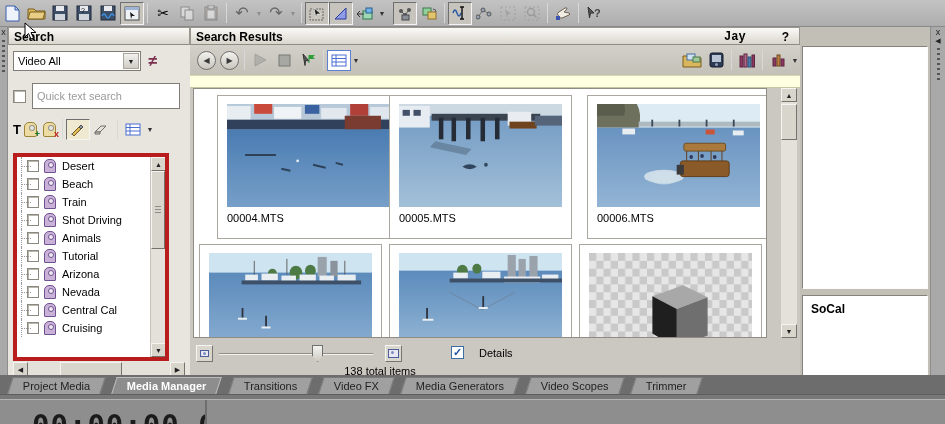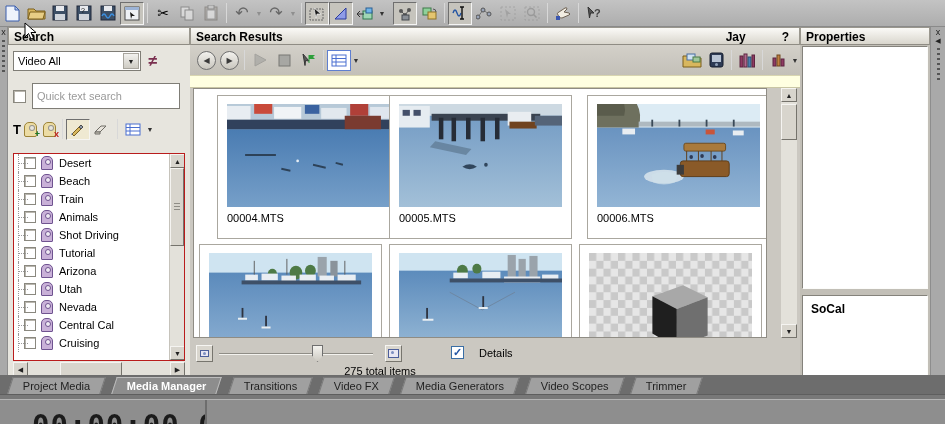--- a/index.html
+++ b/index.html
@@ -51,22 +51,22 @@
     font-family:"Liberation Sans",sans-serif; font-size:11px; padding:12px 4px; color:#333; }
   #quick-input::placeholder { color:#9a9a9a; }
   #tagbar { margin-top:9px; height:22px; }
   .tagmini { width:13px; height:15px; border-radius:5px 5px 2px 2px; position:relative; margin:0 3px; }
   .tagmini::after { content:""; position:absolute; left:4px; top:2px; width:4px; height:4px; border-radius:50%; background:#e7e5de; border:1px solid rgba(0,0,0,.35); }
   .tag-yellow { background:#ecdca4; border:1px solid #9c8337; }
   .badge { position:absolute; right:-4px; bottom:-3px; font-size:9px; font-weight:bold; }
   .toolmini { width:24px; height:21px; display:flex; align-items:center; justify-content:center; }
   .toolmini.pressed { border:1px solid; border-color:#6f6f6f #f6f5f2 #f6f5f2 #6f6f6f; background:#efe9d2; }
   
-  #tree { position:absolute; left:5px; top:108px; width:172px; height:208px; background:#fff;
-    border:1px solid #b91c1c; overflow:hidden; }
+  #tree { position:absolute; left:5px; top:108px; width:156px; height:208px; background:#fff;
+    border:4px solid #b91c1c; overflow:hidden; }
   .trow { height:18px; display:flex; align-items:center; position:relative; padding-left:10px; }
   .trow::before { content:""; position:absolute; left:4px; top:9px; width:10px; height:0; border-top:1px dotted #9a9a9a; }
   .trow::after { content:""; position:absolute; left:4px; top:0; bottom:0; width:0; border-left:1px dotted #9a9a9a; }
   .trow .cb { width:12px; height:12px; margin-right:5px; }
   .tagicon { width:12px; height:14px; background:#c9b1d8; border:1px solid #6f5390; border-radius:5px 5px 1px 1px; position:relative; margin-right:6px; flex:0 0 auto; }
   .tagicon::after { content:""; position:absolute; left:3px; top:2px; width:4px; height:4px; border-radius:50%; background:#efeaf3; border:1px solid #6f5390; }
   .tlabel { font-size:11px; }
   
   .sb-v { position:absolute; top:0; right:0; width:15px; bottom:0; background:#e3e1da; border-left:1px solid #c6c3bb; }
   .sb-btn { height:14px; width:15px; background:#d8d5cd; border:1px solid; border-color:#f5f4f1 #75736c #75736c #f5f4f1;
@@ -75,21 +75,21 @@
   .sb-thumb .ridges { position:absolute; left:3px; right:3px; top:50%; margin-top:-4px; height:8px;
     background:repeating-linear-gradient(#8f8d86 0 1px, transparent 1px 3px); }
   #tree-hscroll { position:absolute; left:5px; top:317px; width:172px; height:15px; background:#e3e1da; display:flex; }
   #tree-hscroll .sb-btn { width:15px; height:15px; }
   #tree-hthumb { width:62px; height:15px; margin-left:32px; }
 
   
   #results-panel { position:absolute; left:190px; top:27px; width:610px; height:348px; background:#cbc8c1; }
   #results-title { display:flex; }
   #results-title .spacer { flex:1; }
-  #results-user { font-weight:bold; margin-right:36px; }
+  #results-user { font-weight:bold; margin-right:36px;font-family:Liberation Mono, monospace; }
   #results-help { font-weight:bold; margin-right:10px; }
   #results-toolbar { height:30px; display:flex; align-items:center; padding-left:5px; background:linear-gradient(#d3d0c9,#c3c0b8); }
   .navcirc { width:19px; height:19px; border-radius:50%; border:1px solid #6f6f6f; background:linear-gradient(#f2f1ed,#c9c6be);
     display:flex; align-items:center; justify-content:center; font-size:8px; color:#3a3a3a; margin:0 2px; }
   #infobar { height:13px; background:#ffffe1; border-top:1px solid #d8d5b0; border-bottom:1px solid #c9c6a4; }
   #results-viewport { position:absolute; left:3px; top:61px; width:574px; height:250px; background:#fff;
     border:1px solid #8f8c84; overflow:hidden; }
   #results-vscroll { position:absolute; right:3px; top:61px; width:16px; height:250px; background:#e3e1da; }
   .card { position:absolute; width:183px; height:144px; background:#fff; border:1px solid #aaa79f; }
   .card .thumb { position:absolute; left:9px; top:8px; width:163px; height:103px; }
@@ -389,41 +389,36 @@
             <span class="tlabel">Beach</span>
           </div>
         <div class="trow">
             <span class="cb"></span>
             <span class="tagicon"></span>
             <span class="tlabel">Train</span>
           </div>
         <div class="trow">
             <span class="cb"></span>
             <span class="tagicon"></span>
+            <span class="tlabel">Shot Driving</span>
+          </div>
+        <div class="trow">
+            <span class="cb"></span>
+            <span class="tagicon"></span>
             <span class="tlabel">Animals</span>
           </div>
         <div class="trow">
             <span class="cb"></span>
             <span class="tagicon"></span>
-            <span class="tlabel">Shot Driving</span>
-          </div>
-        <div class="trow">
-            <span class="cb"></span>
-            <span class="tagicon"></span>
             <span class="tlabel">Tutorial</span>
           </div>
         <div class="trow">
             <span class="cb"></span>
             <span class="tagicon"></span>
             <span class="tlabel">Arizona</span>
-          </div>
-        <div class="trow">
-            <span class="cb"></span>
-            <span class="tagicon"></span>
-            <span class="tlabel">Utah</span>
           </div>
         <div class="trow">
             <span class="cb"></span>
             <span class="tagicon"></span>
             <span class="tlabel">Nevada</span>
           </div>
         <div class="trow">
             <span class="cb"></span>
             <span class="tagicon"></span>
             <span class="tlabel">Central Cal</span>
@@ -733,25 +728,24 @@
           <span class="pic"></span>
         </span>
       <span id="slider-track"></span>
       <span id="slider-thumb"></span>
       <span class="imgbtn" style="left:192px">
           <span class="pic" style="width:11px;height:9px"></span>
         </span>
       <span id="details-chk">✓</span>
       <span id="details-lbl">Details</span>
     </div>
-    <div id="total-items">275 total items</div>
+    <div id="total-items">138 total items</div>
   </div>
 
   <div id="props-panel">
-    <div class="ptitle">Properties</div>
     <div id="props-box" class="sunken"></div>
     <div id="tags-box" class="sunken">
       <div id="tags-title">SoCal</div>
     </div>
   </div>
 
   <div id="dock-right" class="dockstrip">
     <div>x</div>
     <div style="font-size:7px">◀</div>
     <div class="grip-dots"></div>

